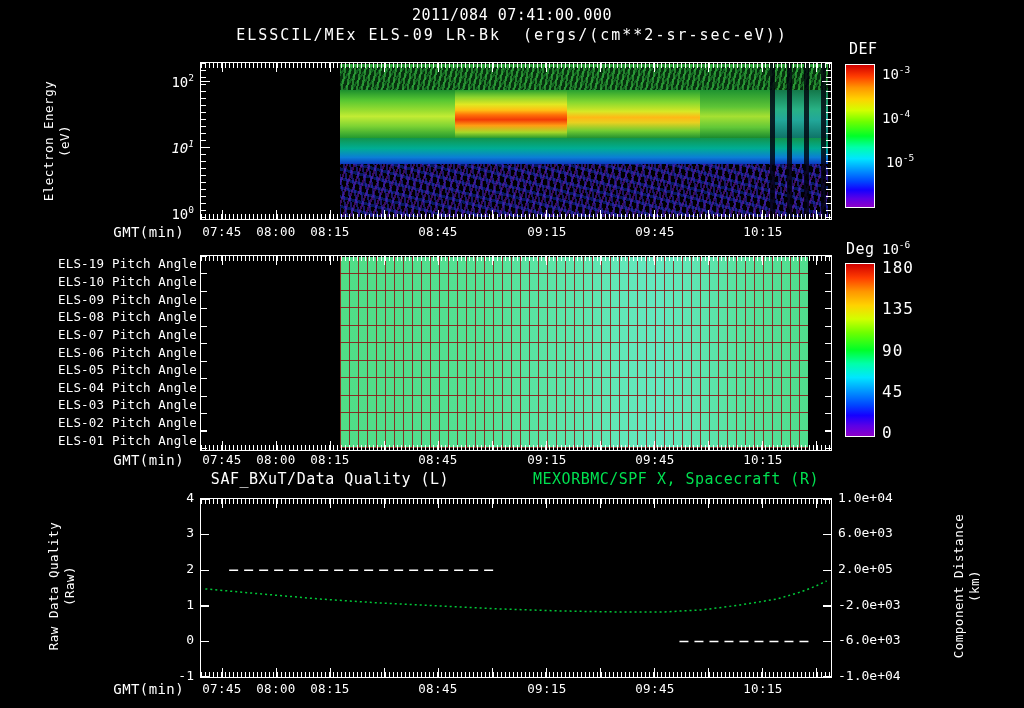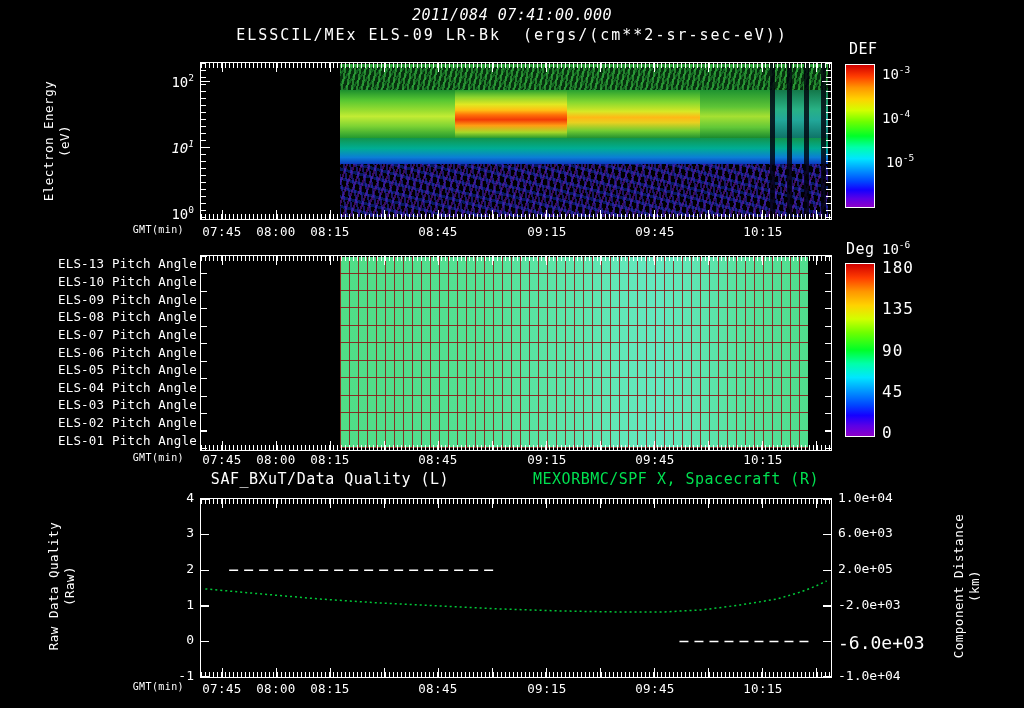--- a/index.html
+++ b/index.html
@@ -4,21 +4,21 @@
 <style>
   html,body{margin:0;padding:0;background:#000;}
   body{width:1024px;height:708px;position:relative;overflow:hidden;
        font-family:"DejaVu Sans Mono",monospace;color:#fff;}
   .abs{position:absolute;}
   .ctr{text-align:center;}
   .rt{text-align:right;}
   .t15{font-size:15px;letter-spacing:.5px;}
   .ptitle{font-size:15px;letter-spacing:2px;white-space:pre;}
   .xt{position:absolute;width:54px;text-align:center;font-size:12.5px;letter-spacing:.4px;}
-  .gmt{position:absolute;left:96px;width:88px;text-align:right;font-size:10px;letter-spacing:.4px;}
+  .gmt{position:absolute;left:96px;width:88px;text-align:right;font-size:14px;letter-spacing:.4px;}
   .yt1{font-size:14px;}
   sup{font-size:68%;}
   .cbl{font-size:14px;}
   .cb2l{font-size:16px;letter-spacing:1px;}
   .rowlabs{position:absolute;display:flex;flex-direction:column;font-size:12.5px;}
   .rowlabs>div{flex:1;display:flex;align-items:center;justify-content:flex-end;letter-spacing:.2px;}
   .vlab{position:absolute;transform:rotate(-90deg);text-align:center;font-size:12.5px;letter-spacing:.5px;}
   .vlab div{line-height:16px;}
   .plotbox{position:absolute;border:1px solid #fff;background:#000;overflow:hidden;}
   .cbar{position:absolute;border:1px solid #fff;}
@@ -44,21 +44,21 @@
       repeating-linear-gradient(15deg,rgba(20,60,230,.4) 0 3px,rgba(0,0,0,0) 3px 9px);}
   .sl{position:absolute;left:0;width:100%;}
   .seg{position:absolute;top:0;height:100%;}
   .qline{stroke:#fff;stroke-width:1.5;stroke-dasharray:9 6;}
   .scurve{fill:none;stroke:#00c838;stroke-width:1.5;stroke-dasharray:2 3;}
   svg{position:absolute;pointer-events:none;}
 </style>
 </head>
 <body>
 
-<div class="abs ctr t15" style="left:312px;top:6px;width:400px;font-style:italic;">2011/084 07:41:00.000</div>
+<div class="abs ctr t15" style="left:312px;top:6px;width:400px;">2011/084 07:41:00.000</div>
 
 <div class="abs ctr ptitle" style="left:130px;top:26px;width:764px;">ELSSCIL/MEx ELS-09 LR-Bk  (ergs/(cm**2-sr-sec-eV))</div>
 
 <div class="abs t15" style="left:849px;top:40px;width:60px;">DEF</div>
 
 <div class="vlab" style="left:-53px;top:125px;width:220px;">
   <div>Electron Energy</div>
   <div>(eV)</div>
 </div>
 
@@ -111,21 +111,21 @@
 <div class="gmt" style="top:224px;">GMT(min)</div>
 <span class="xt" style="left:195px;top:224px;">07:45</span>
 <span class="xt" style="left:249px;top:224px;">08:00</span>
 <span class="xt" style="left:303px;top:224px;">08:15</span>
 <span class="xt" style="left:411px;top:224px;">08:45</span>
 <span class="xt" style="left:520px;top:224px;">09:15</span>
 <span class="xt" style="left:628px;top:224px;">09:45</span>
 <span class="xt" style="left:736px;top:224px;">10:15</span>
 
 <div class="rowlabs" style="left:52px;top:255px;width:145px;height:194px;">
-  <div>ELS-13 Pitch Angle</div>
+  <div>ELS-19 Pitch Angle</div>
   <div>ELS-10 Pitch Angle</div>
   <div>ELS-09 Pitch Angle</div>
   <div>ELS-08 Pitch Angle</div>
   <div>ELS-07 Pitch Angle</div>
   <div>ELS-06 Pitch Angle</div>
   <div>ELS-05 Pitch Angle</div>
   <div>ELS-04 Pitch Angle</div>
   <div>ELS-03 Pitch Angle</div>
   <div>ELS-02 Pitch Angle</div>
   <div>ELS-01 Pitch Angle</div>
@@ -178,21 +178,21 @@
 <div class="abs rt" style="left:166px;top:525px;width:28px;font-size:13px;">3</div>
 <div class="abs rt" style="left:166px;top:561px;width:28px;font-size:13px;">2</div>
 <div class="abs rt" style="left:166px;top:597px;width:28px;font-size:13px;">1</div>
 <div class="abs rt" style="left:166px;top:632px;width:28px;font-size:13px;">0</div>
 <div class="abs rt" style="left:166px;top:668px;width:28px;font-size:13px;">-1</div>
 
 <div class="abs" style="left:838px;top:490px;width:74px;font-size:13px;">1.0e+04</div>
 <div class="abs" style="left:838px;top:525px;width:74px;font-size:13px;">6.0e+03</div>
 <div class="abs" style="left:838px;top:561px;width:74px;font-size:13px;">2.0e+05</div>
 <div class="abs" style="left:838px;top:597px;width:74px;font-size:13px;">-2.0e+03</div>
-<div class="abs" style="left:838px;top:632px;width:74px;font-size:18px;">-6.0e+03</div>
+<div class="abs" style="left:838px;top:632px;width:74px;font-size:13px;">-6.0e+03</div>
 <div class="abs" style="left:838px;top:668px;width:74px;font-size:13px;">-1.0e+04</div>
 
 <div class="plotbox" style="left:200px;top:498px;width:630px;height:178px;">
   <svg id="p3-lines" viewBox="0 0 630 178" width="630" height="178" preserveAspectRatio="none" style="left:0;top:0;">
       <line x1="28.14432989690719" x2="296.5979381443297" y1="71.2" y2="71.2" class="qline"></line>
       <line x1="478.45360824742244" x2="610.5154639175257" y1="142.4" y2="142.4" class="qline"></line>
       <polyline points="4.329896907216402,89.89 60.61855670103078,94.963 119.07216494845338,100.03600000000002 179.69072164948452,104.041 240.30927835051534,106.978 300.92783505154614,110.004 359.38144329896903,111.962 419.9999999999999,113.03 461.13402061855646,113.03 500.10309278350525,110.98299999999999 539.0721649484536,105.99899999999998 575.8762886597938,100.03600000000002 599.6907216494844,93.005 614.8453608247422,87.042 625.6701030927833,81.96900000000001" class="scurve"></polyline>
     </svg>
   <div class="tx" style="top:0;"></div>
   <div class="txM" style="top:0;"></div>

